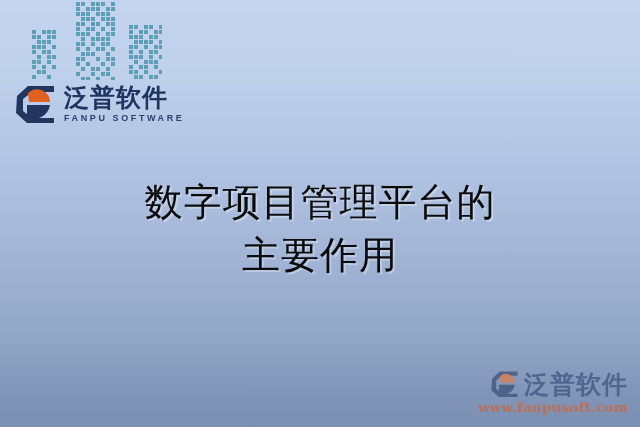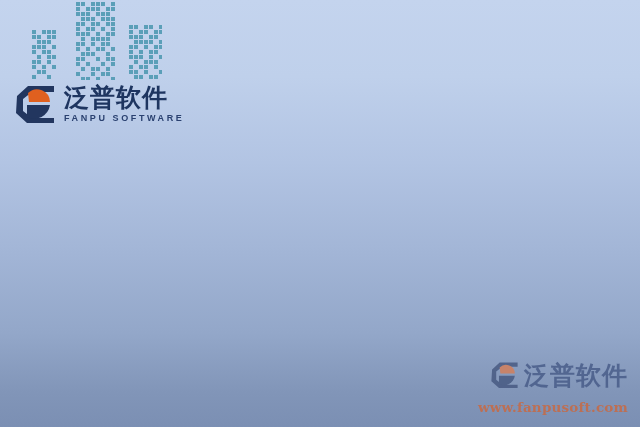--- a/index.html
+++ b/index.html
@@ -108,21 +108,21 @@
   #watermark .wm-cn {
     font-family: "DejaVu Sans", "Liberation Sans", sans-serif;
     font-size: 25px;
     font-weight: 700;
     color: #3e5280;
     letter-spacing: 1px;
     line-height: 1;
     white-space: nowrap;
   }
   #watermark .wm-url {
-    margin-top: 10px;
+    margin-top: 1px;
     font-family: "DejaVu Serif", "Liberation Serif", serif;
     font-size: 13.5px;
     font-weight: 700;
     color: #d4622f;
     letter-spacing: 0.2px;
     white-space: nowrap;
   }
 </style>
 </head>
 <body>
@@ -373,20 +373,24 @@
       <path d="M3 12 L14 2 L40 2 L40 8 L18 8 L9 15 L9 27 L18 34 L40 34 L40 39 L13 39 L2 29 Z" fill="#22365f"></path>
       <path d="M14 9 A13 13 0 0 1 36 18 L15 18 Z" fill="#e0601f"></path>
       <path d="M13 33 L13 21 L36 21 A16 16 0 0 1 13 33 Z" fill="#22365f"></path>
     </svg>
     <div class="logo-words">
       <div class="logo-cn">泛普软件</div>
       <div class="logo-en">FANPU SOFTWARE</div>
     </div>
   </div>
 
+  <div id="headline">
+    <span class="hl-line">数字项目管理平台的</span>
+    <span class="hl-line">主要作用</span>
+  </div>
 
   <div id="watermark">
     <div class="wm-row">
       <svg class="wm-mark" viewBox="0 0 42 40" aria-hidden="true">
         <path d="M3 12 L14 2 L40 2 L40 8 L18 8 L9 15 L9 27 L18 34 L40 34 L40 39 L13 39 L2 29 Z" fill="#3d4f78"></path>
         <path d="M14 9 A13 13 0 0 1 36 18 L15 18 Z" fill="#e07a4a"></path>
         <path d="M13 33 L13 21 L36 21 A16 16 0 0 1 13 33 Z" fill="#3d4f78"></path>
       </svg>
       <span class="wm-cn">泛普软件</span>
     </div>

